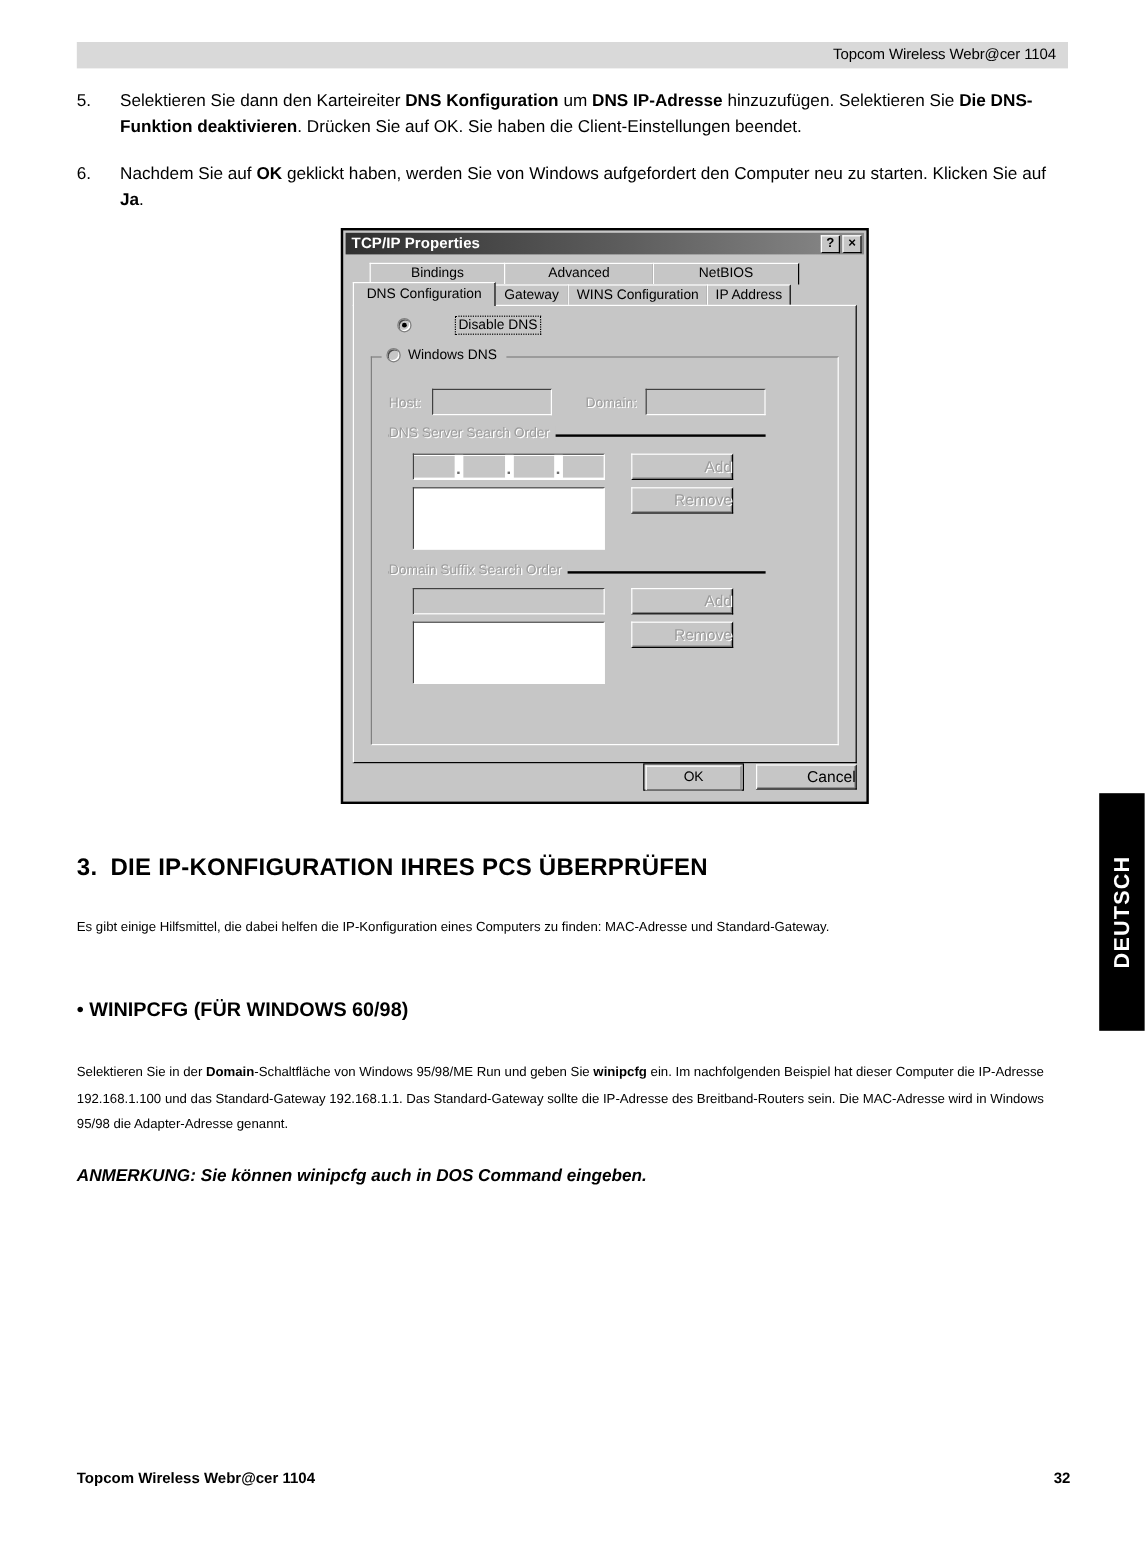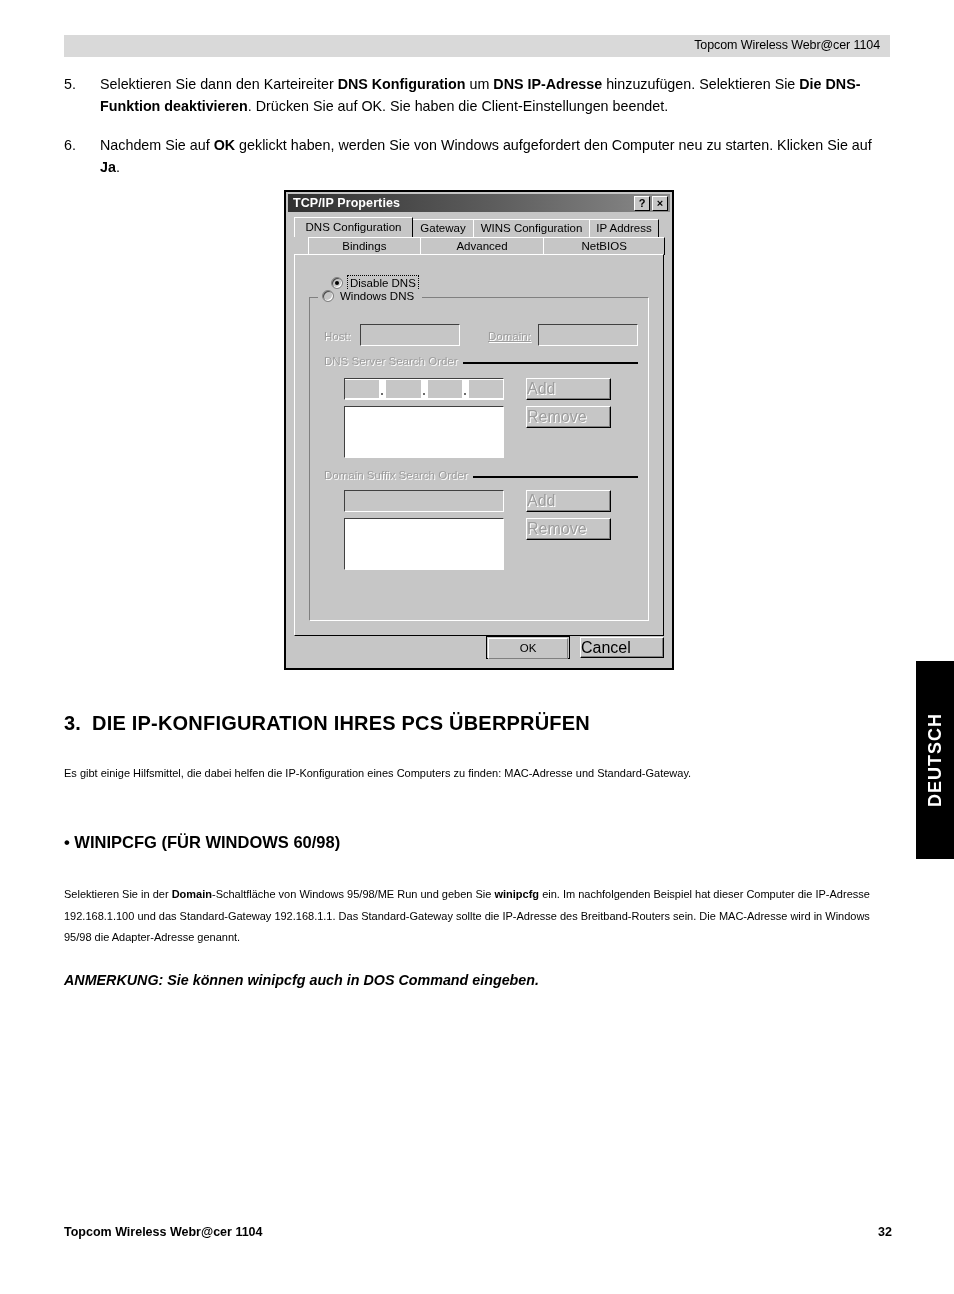--- a/index.html
+++ b/index.html
@@ -55,21 +55,21 @@
     top: 0;
     font-size: 14.3px;
   }
   .step b { font-weight: bold; }
 
   
   .dlg-wrap {
     position: absolute;
     left: 284px;
     top: 190px;
-    width: 390px;
+    width: 440px;
     height: 480px;
   }
   .dialog {
     width: 100%;
     height: 100%;
     box-sizing: border-box;
     background: #c6c6c6;
     border: 2px solid #000000;
     position: relative;
     font-size: 11.5px;
@@ -282,22 +282,22 @@
 
   .btn {
     position: absolute;
     background: #c6c6c6;
     border-top: 1px solid #ffffff;
     border-left: 1px solid #ffffff;
     border-right: 1px solid #000000;
     border-bottom: 1px solid #000000;
     box-shadow: inset -1px -1px 0 #808080;
     box-sizing: border-box;
-    text-align: left;
-    font-size: 16px;
+    text-align: right;
+    font-size: 13px;
     color: #000;
     line-height: 20px;
   }
   .btn.disabled { color: #9d9d9d; text-shadow: 1px 1px 0 #ffffff; }
 
   .btnrow {
     position: absolute;
     left: 0; right: 0;
     bottom: 8px;
     height: 24px;
@@ -425,50 +425,50 @@
 <div class="dlg-wrap">
   <div class="dialog">
 
     <div class="titlebar">
       <span class="titlebar-text">TCP/IP Properties</span>
       <div class="tb-btn">?</div>
       <div class="tb-btn">×</div>
     </div>
 
     <div class="tabstrip">
+      <div class="tabrow row1">
+        <div class="tab" style="width:113px">Bindings</div>
+        <div class="tab" style="width:125px">Advanced</div>
+        <div class="tab" style="width:122px">NetBIOS</div>
+      </div>
       <div class="tabrow row2">
         <div class="tab active" style="width:119px">DNS Configuration</div>
         <div class="tab" style="width:62px">Gateway</div>
         <div class="tab" style="width:117px">WINS Configuration</div>
         <div class="tab" style="width:70px">IP Address</div>
       </div>
-      <div class="tabrow row1">
-        <div class="tab" style="width:113px">Bindings</div>
-        <div class="tab" style="width:125px">Advanced</div>
-        <div class="tab" style="width:122px">NetBIOS</div>
-      </div>
     </div>
 
     <div class="tab-pane">
 
-      <div class="radio-line" style="left:36px; top:22px;">
+      <div class="radio-line" style="left:36px; top:10px;gap:32px;">
         <span class="radio checked"></span>
         <span class="radio-label focused">Disable DNS</span>
       </div>
 
       <div class="groupbox">
         <div class="group-title-gap"></div>
         <div class="radio-line" style="left:12px; top:-8px; z-index:4;">
           <span class="radio"></span>
           <span class="radio-label">Windows DNS</span>
         </div>
 
         <span class="fieldlabel" style="left:14px; top:32px;">Host:</span>
         <div class="textfield" style="left:50px; top:26px; width:100px; height:22px;"></div>
-        <span class="fieldlabel" style="left:178px; top:32px;text-decoration:underline;">Domain:</span>
+        <span class="fieldlabel" style="left:178px; top:32px;">Domain:</span>
         <div class="textfield" style="left:228px; top:26px; width:100px; height:22px;"></div>
 
         <span class="sep-label" style="left:14px; top:57px;">DNS Server Search Order</span>
         <div class="sep-line" style="left:14px; top:64px; width:314px;"></div>
 
         <div class="ipfield" style="left:34px; top:80px; width:160px; height:22px;">
           <span class="ipseg"></span>
           <span class="ipdot"></span>
           <span class="ipseg"></span>
           <span class="ipdot"></span>

